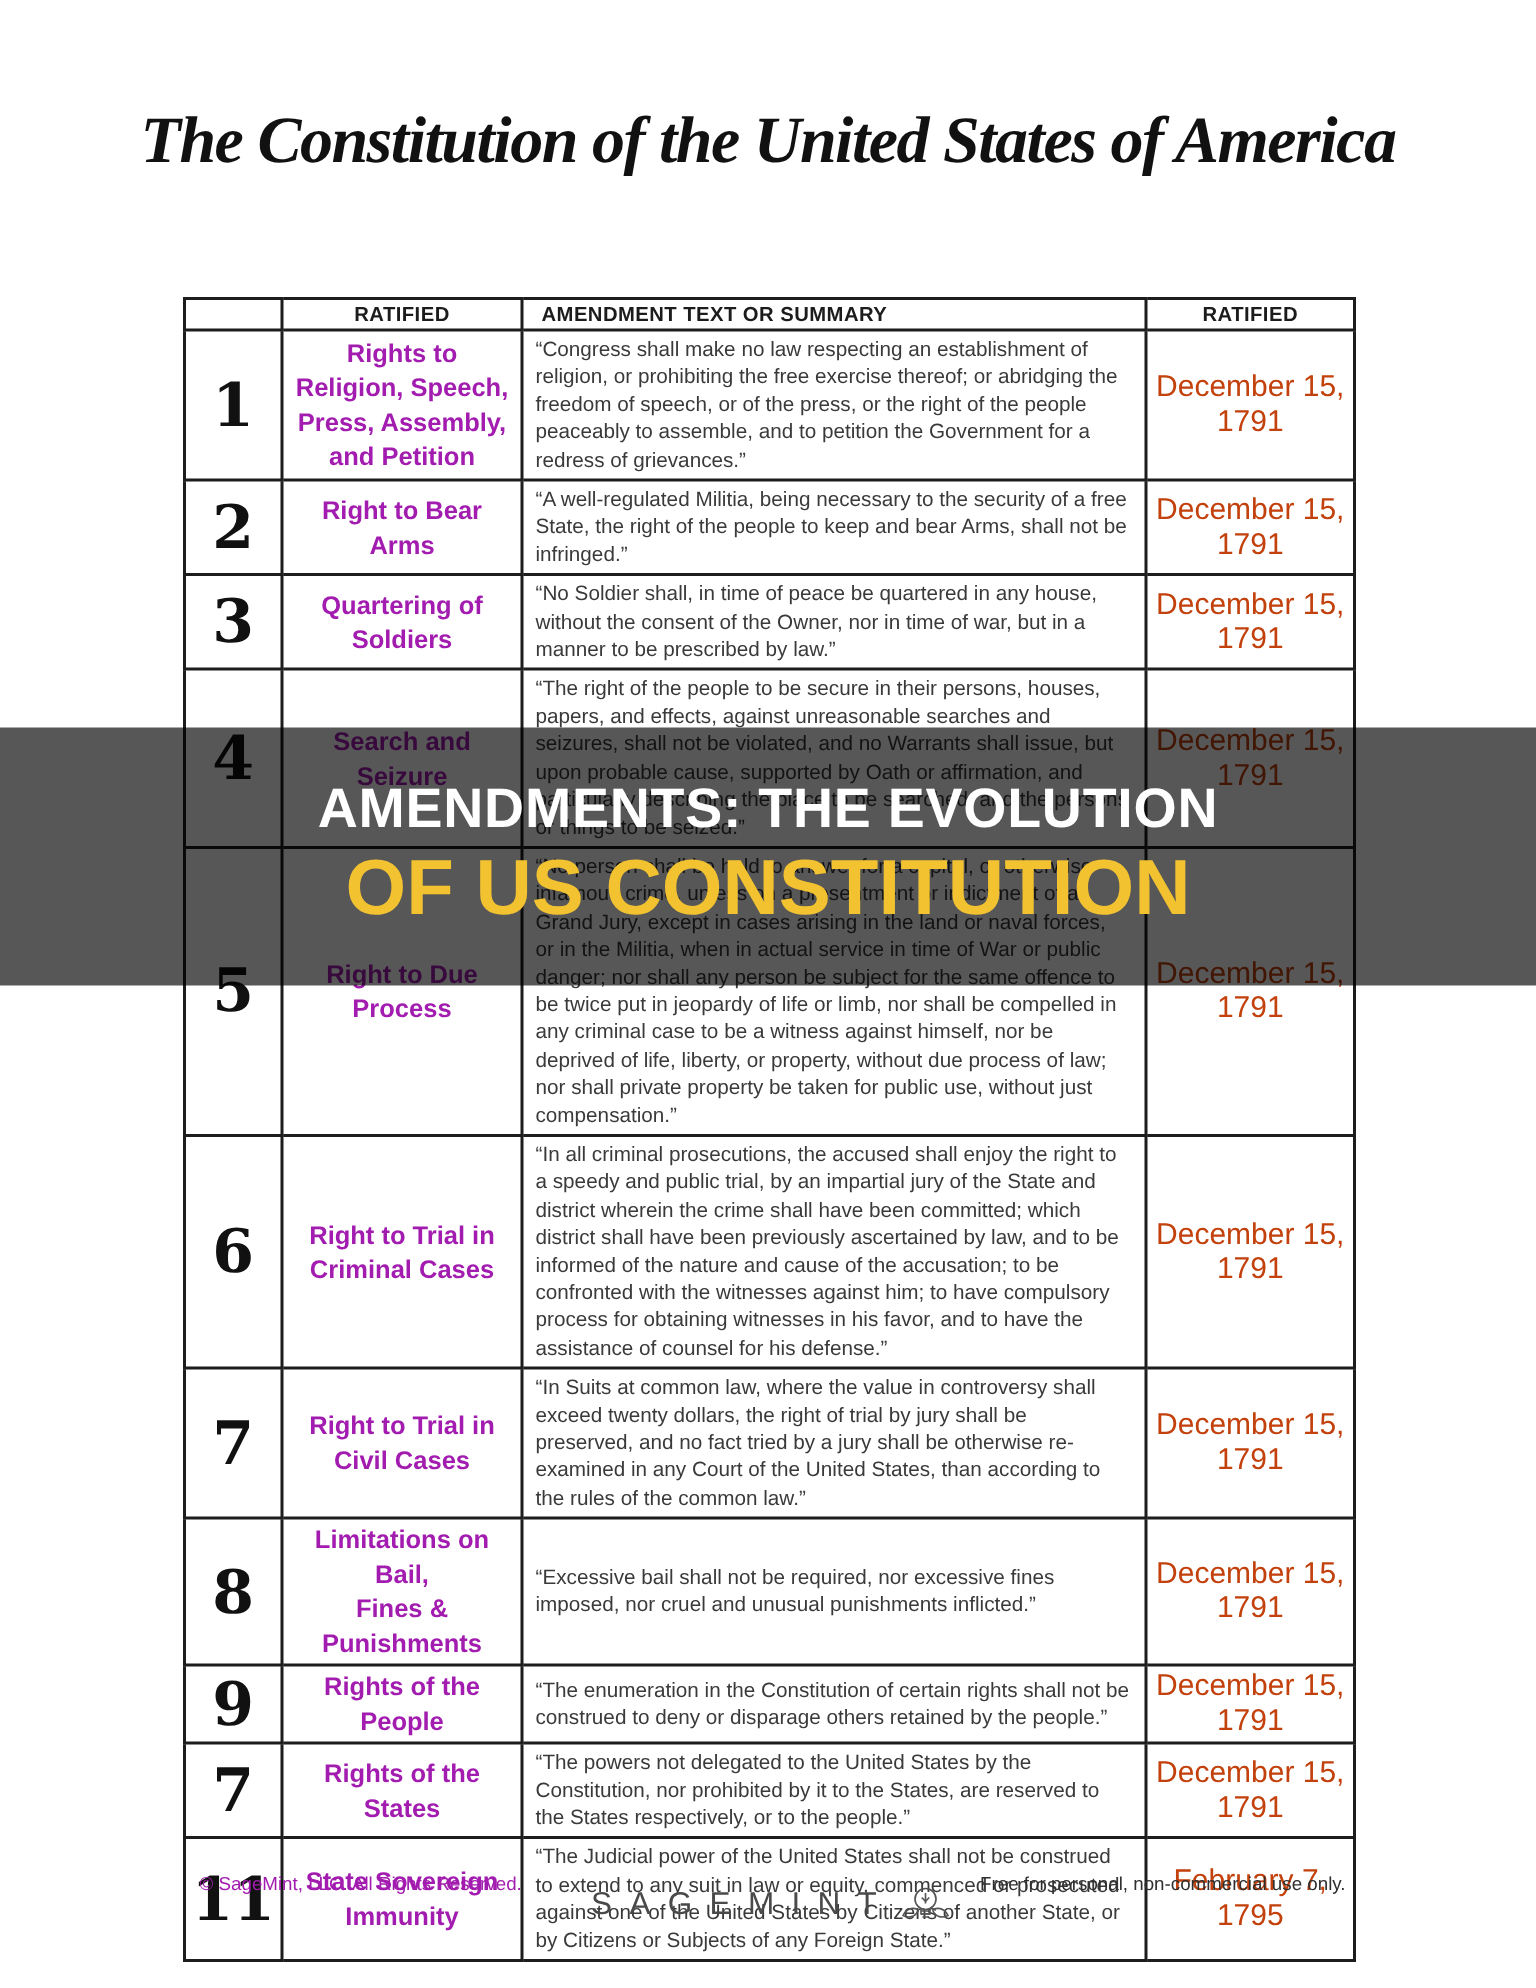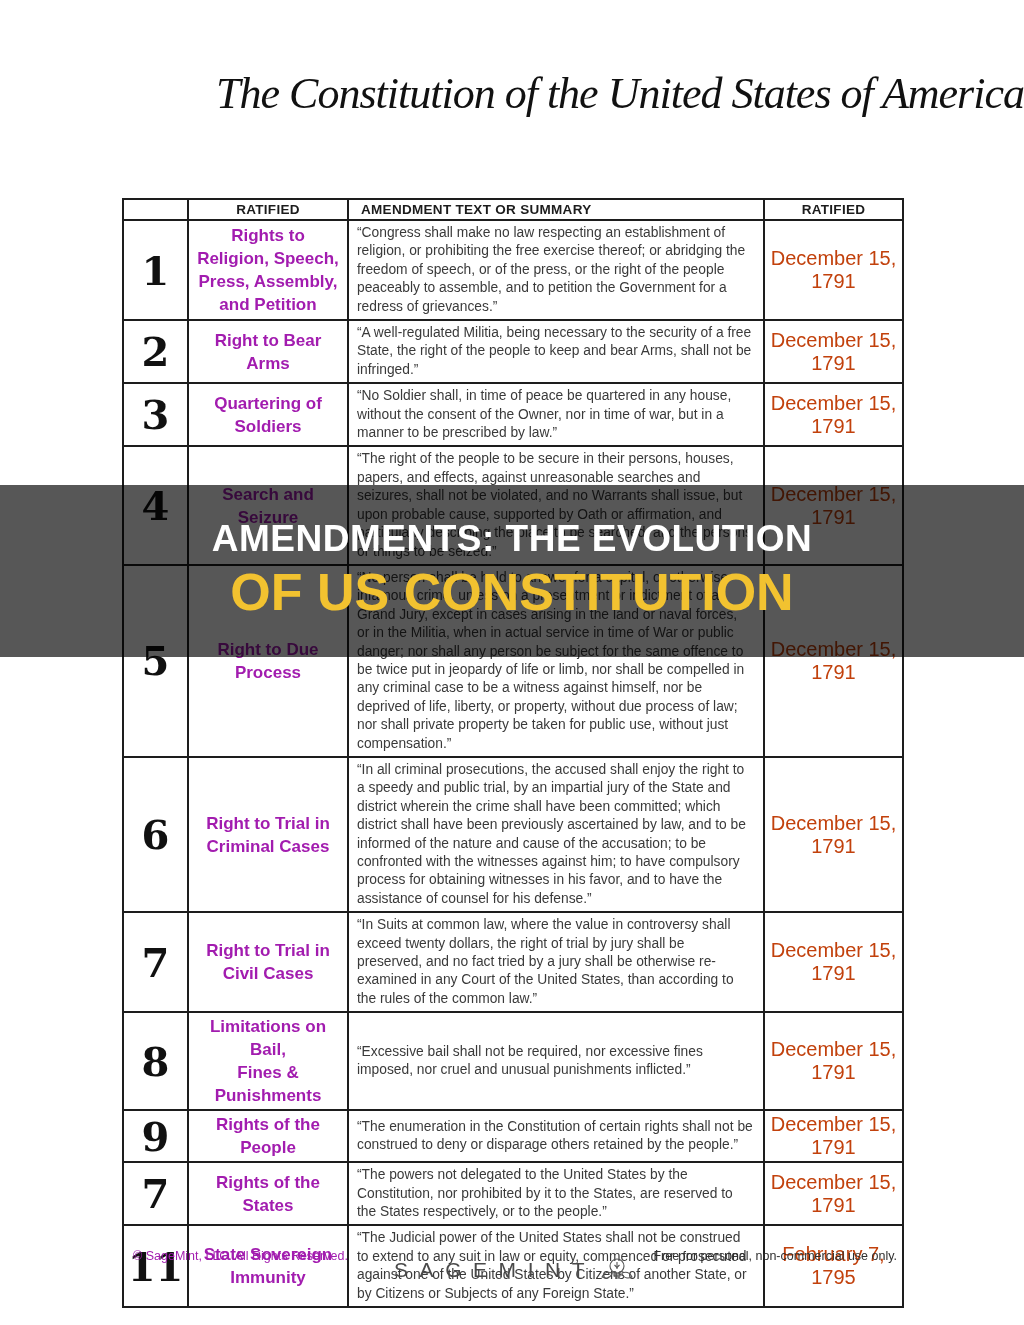--- a/index.html
+++ b/index.html
@@ -4,22 +4,22 @@
 <style>
   * { margin:0; padding:0; box-sizing:border-box; }
   html,body { background:#ffffff; }
   body {
     width:1024px; height:1325px; position:relative; overflow:hidden;
     font-family:"Liberation Sans", sans-serif; color:#2b2b2b;
   }
   .title-block { position:absolute; top:60px; left:0; width:1024px; text-align:center; }
   .title-line1 { font-size:29px; font-weight:bold; color:#1c1c1c; letter-spacing:0.5px; }
   .title-line2 {
-    font-family:"Liberation Serif", serif; font-style:italic; font-weight:normal;
-    font-size:44px; color:#111; margin-top:8px; letter-spacing:-1px; white-space:nowrap;text-align:right;
+    font-family:"Liberation Serif", serif; font-style:italic; font-weight:bold;
+    font-size:44px; color:#111; margin-top:8px; letter-spacing:-1px; white-space:nowrap;
   }
   table.amendments {
     position:absolute; top:198px; left:122px; width:780px;
     border-collapse:collapse; table-layout:fixed; background:#fff;
   }
   table.amendments th, table.amendments td { border:2px solid #1d1d1d; vertical-align:middle; }
   table.amendments thead th {
     height:20px; font-size:13.5px; font-weight:bold; color:#1c1c1c;
     letter-spacing:0.3px; text-align:center; padding:2px 4px;
   }

